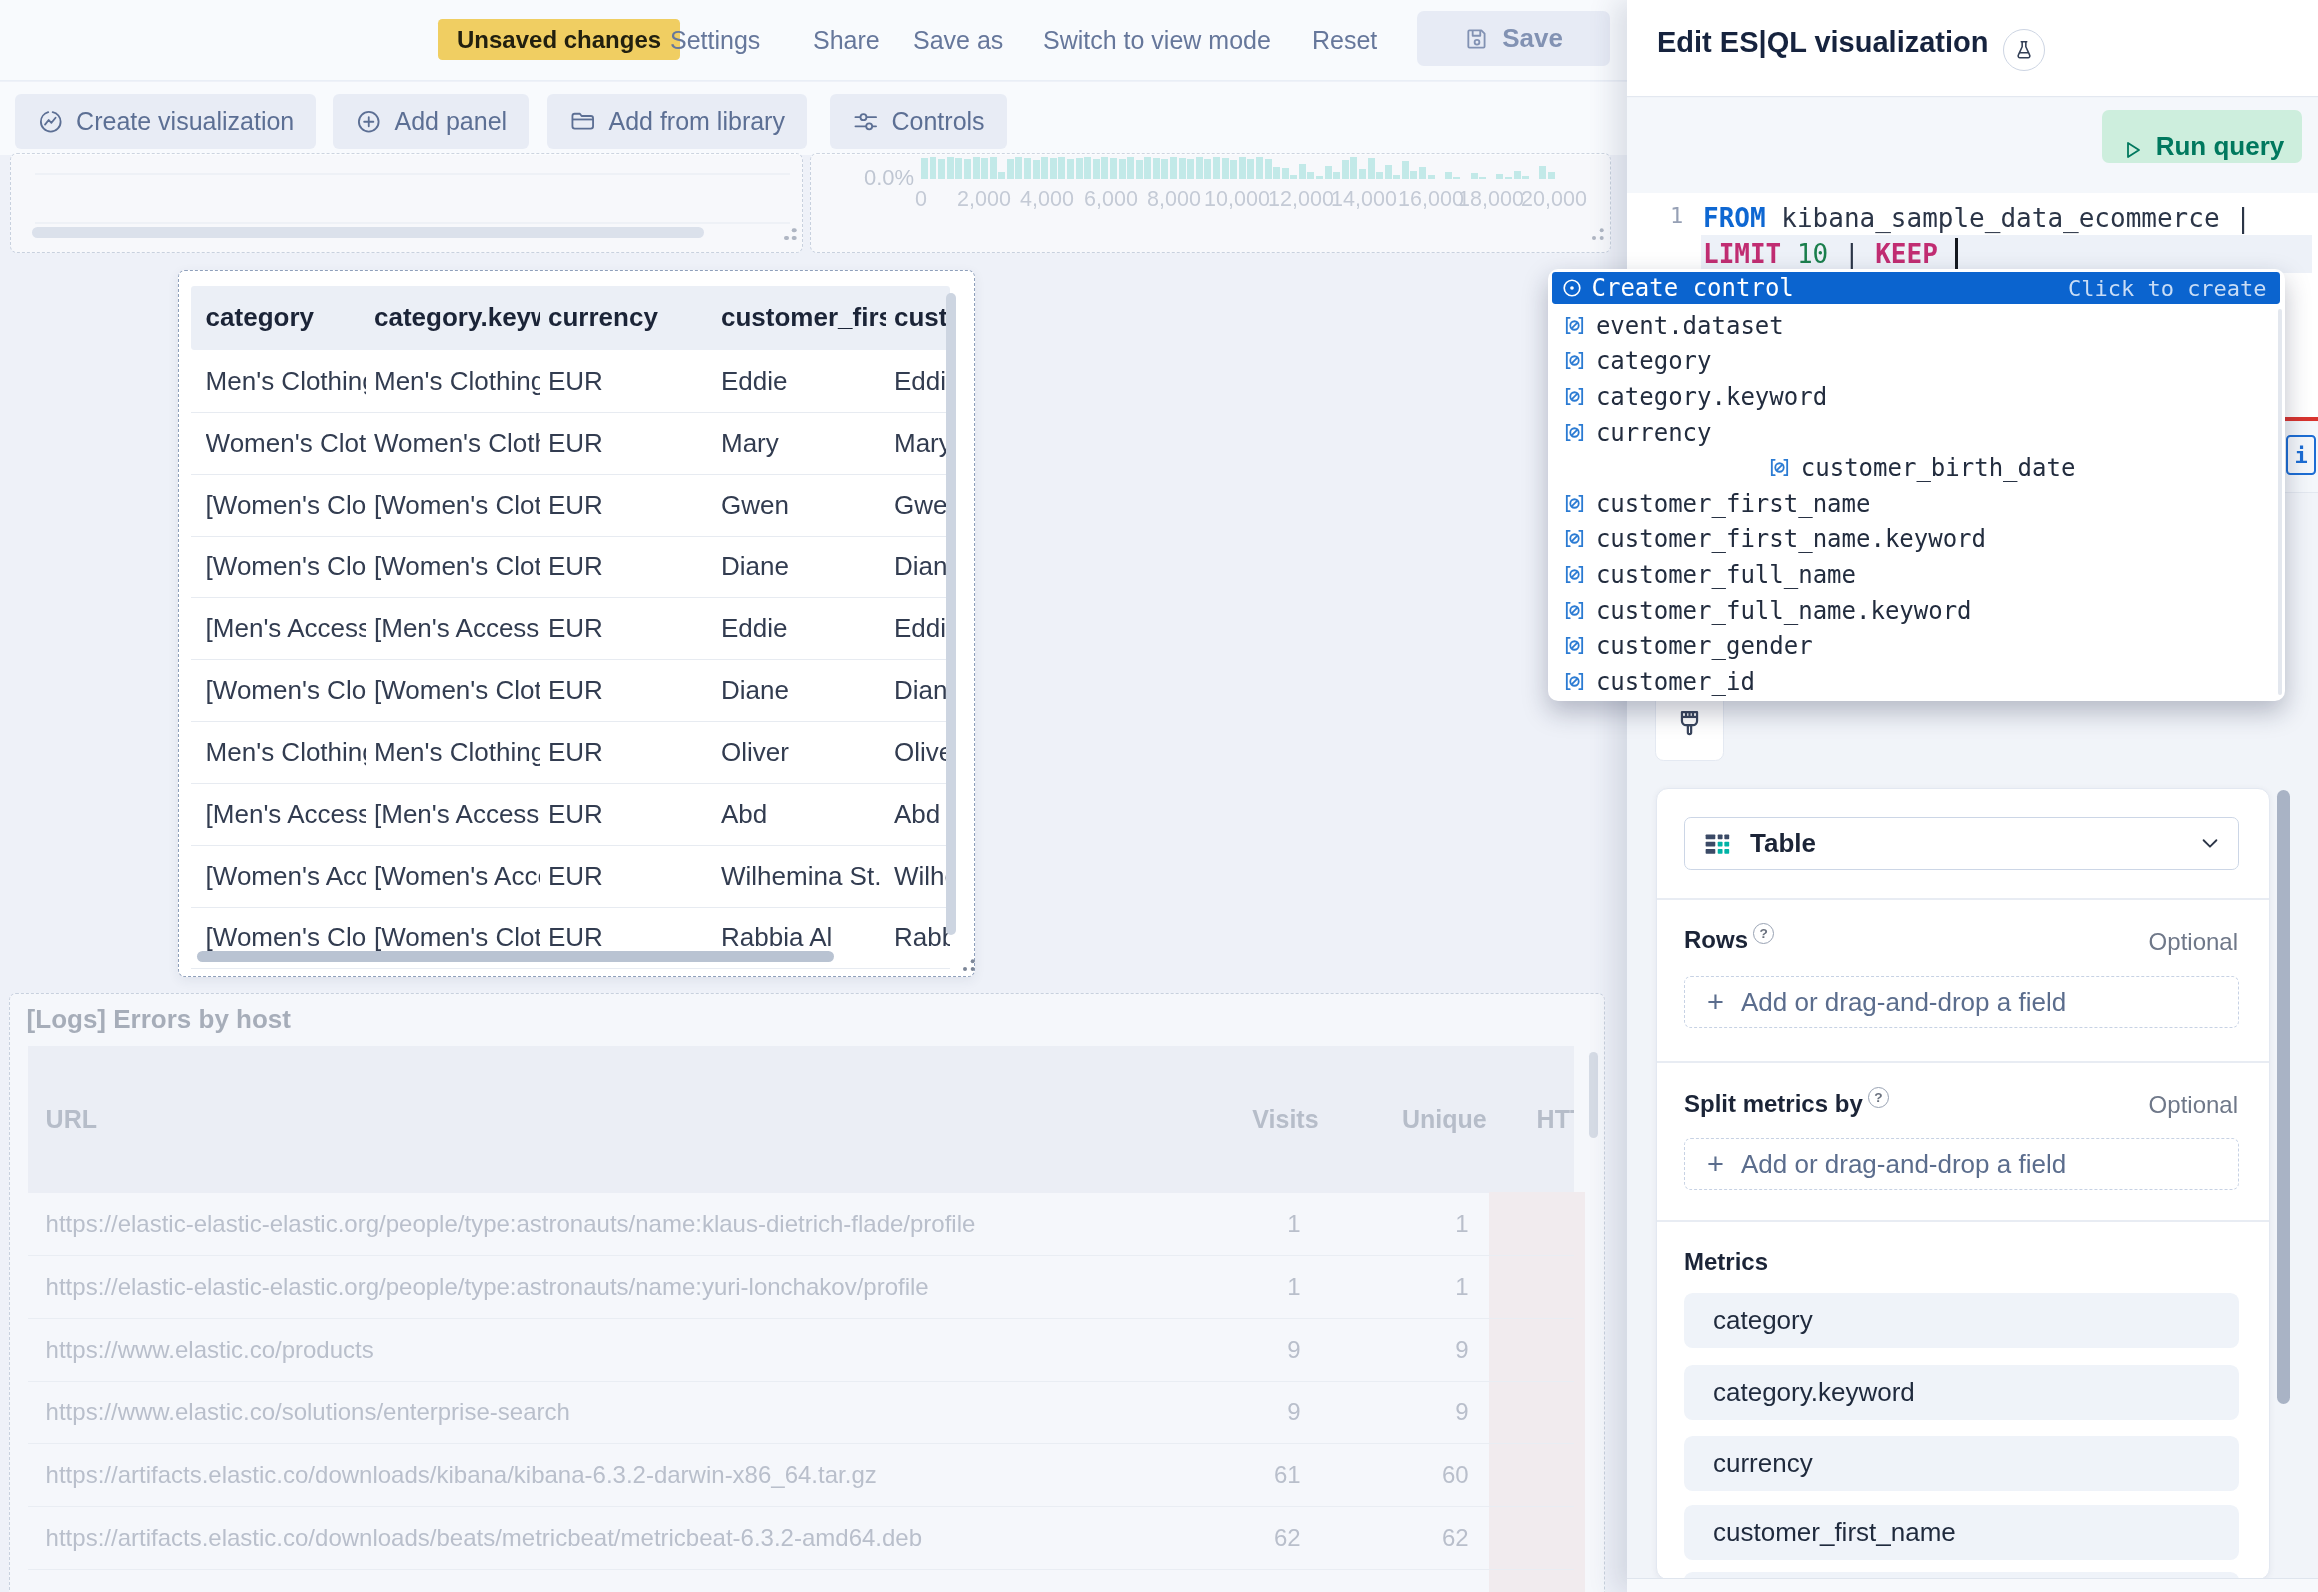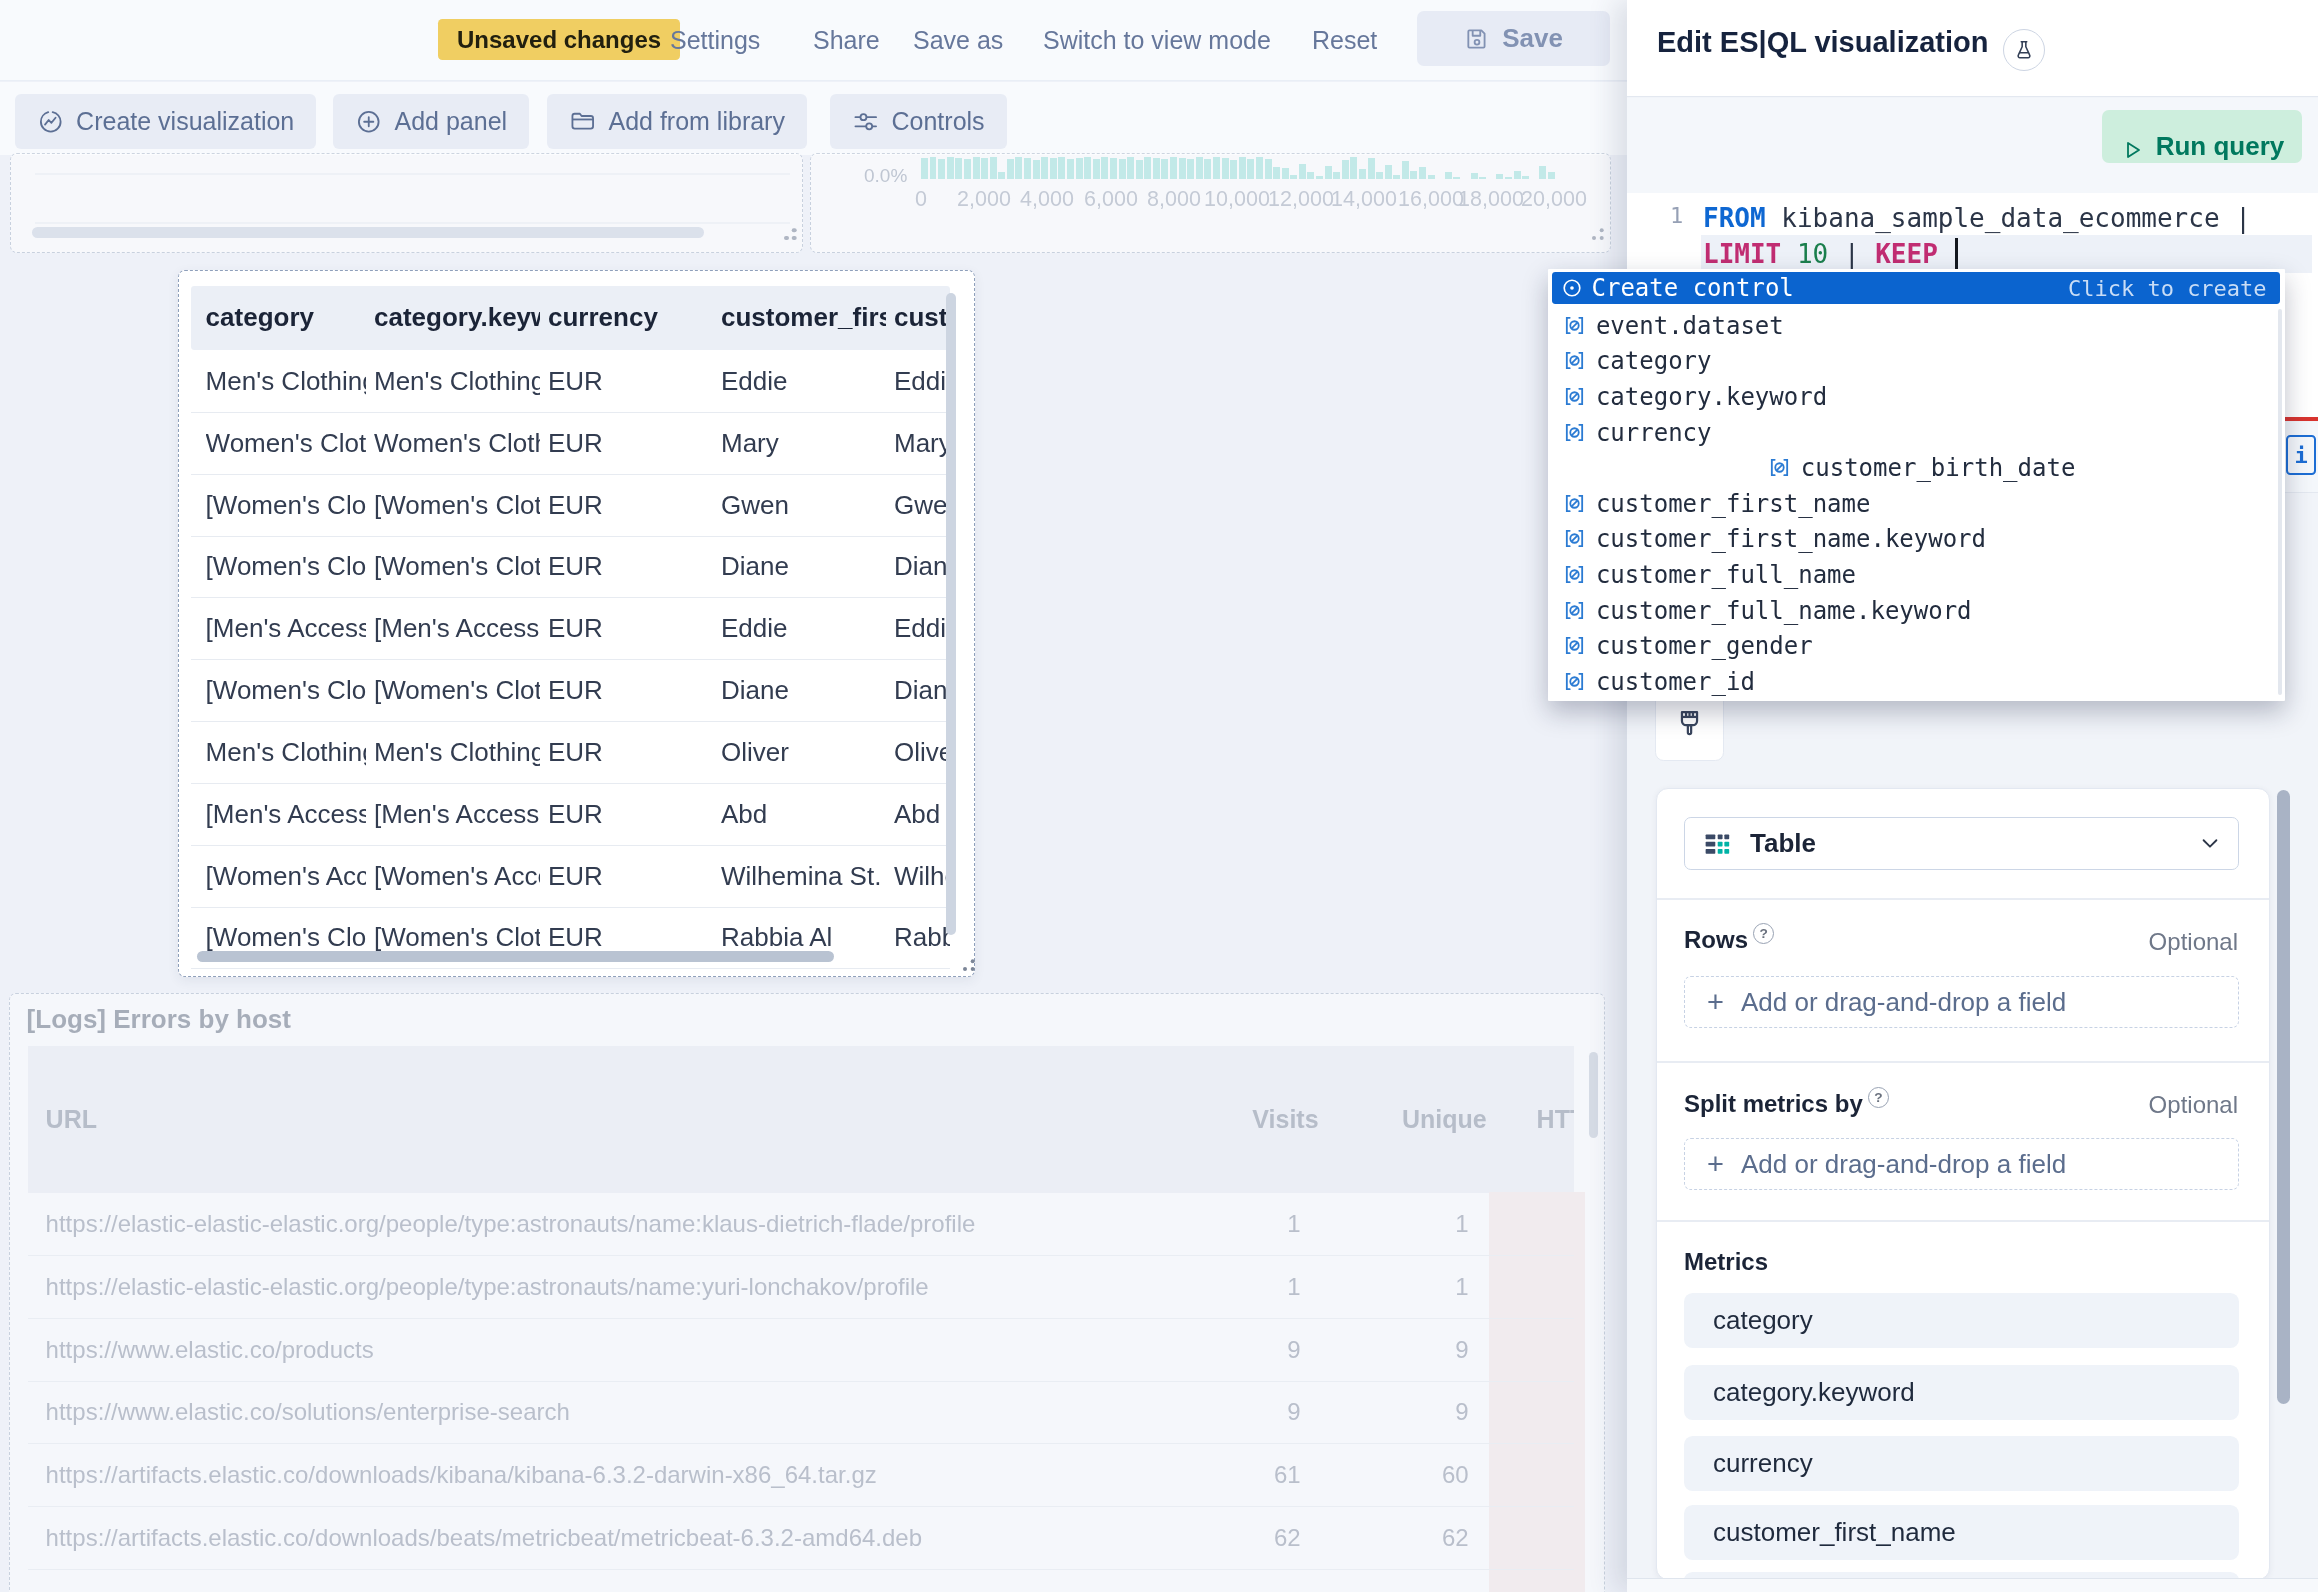--- a/index.html
+++ b/index.html
@@ -29,21 +29,21 @@
   .rdots{position:absolute;width:4.3px;height:4.3px;border-radius:50%;background:#7c8698;
          box-shadow:7.7px 0 0 #7c8698,7.7px -7.7px 0 #7c8698;}
 
   
   #panel-a{left:10.3px;top:-1.7px;width:791px;height:98px;}
   #panel-a .line{position:absolute;left:24px;right:12px;height:1.7px;background:#eef1f6;}
   #panel-a-hscroll{left:20.6px;top:73px;width:672px;height:11px;border-radius:6px;background:#ccd4e2;}
 
   
   #panel-b{left:810px;top:-1.7px;width:799px;height:98px;}
-  #hist-ylabel{left:53px;top:11px;font-size:19px;color:#9aa4b4;}
+  #hist-ylabel{left:53px;top:11px;font-size:22px;color:#9aa4b4;}
   #hist-bars{left:110px;top:0;width:640px;height:25px;}
   .hbar{position:absolute;bottom:0;width:6.9px;background:#9fe4dc;}
   .htick{position:absolute;top:33px;transform:translateX(-50%);font-size:21.5px;color:#a2abba;}
 
   
   #table-panel{left:178px;top:115px;width:795px;height:705px;border:1.7px dashed #8fa0bb;box-shadow:0 3.4px 12px rgba(40,55,90,.07);}
   #ecom-header{position:absolute;left:12px;top:14.6px;width:759px;height:64px;background:#ebeff6;border-radius:3.4px;}
   .ecell{position:absolute;top:0;height:100%;display:flex;align-items:center;font-size:26px;white-space:nowrap;overflow:hidden;}
   #ecom-header .ecell{font-weight:700;color:#1b2437;}
   .erow{position:absolute;left:12px;width:759px;height:62px;border-bottom:1.7px solid #e7ebf1;color:#323c50;}
@@ -99,21 +99,21 @@
   .optional{position:absolute;right:31px;font-size:24px;color:#6f7889;}
   .dashbox{position:absolute;left:27px;width:555px;height:52px;border:1.7px dashed #c7d2e4;border-radius:6.9px;
            display:flex;align-items:center;gap:17px;padding:0 22px;box-sizing:border-box;color:#5b6d8d;font-size:26px;cursor:pointer;}
   .dashbox .plus{font-size:29px;line-height:1;color:#5b6d8d;}
   .pill{position:absolute;left:27px;width:555px;height:55px;border-radius:8.6px;background:#eff3f9;
         display:flex;align-items:center;padding:0 29px;box-sizing:border-box;font-size:26px;color:#1f2a3d;cursor:grab;}
   #fly-scroll{left:650px;top:790px;width:13px;height:614px;border-radius:6.9px;background:#a9b3c5;}
   #fly-footer{left:0;top:1578px;width:691px;height:13.7px;background:#f7f9fc;border-top:1.7px solid #dfe5ee;}
 
   
-  #dropdown{left:1548px;top:269px;width:737px;height:432px;background:#fff;border-radius:1px;
+  #dropdown{left:1548px;top:269px;width:737px;height:432px;background:#fff;border-radius:10px;
             box-shadow:0 10.3px 26px rgba(20,30,60,.28);z-index:50;}
   #dd-selected{position:absolute;left:4.3px;top:3.4px;width:728px;height:32px;background:#0b64cf;border-radius:3.4px;
                display:flex;align-items:center;color:#fff;font-family:"DejaVu Sans Mono",monospace;cursor:pointer;}
   #dd-selected .ico{margin:0 8.6px 0 8.6px;display:flex;}
   #dd-selected .lab{font-size:24px;flex:1;}
   #dd-selected .hint{font-size:22px;color:#c9ddf6;margin-right:13.7px;}
   .dd-item{position:absolute;left:4.3px;width:728px;height:35px;display:flex;align-items:center;cursor:pointer;
            font-family:"DejaVu Sans Mono",monospace;font-size:24px;color:#222c3e;}
   .dd-item .ico{margin:0 10.3px 0 10.3px;display:flex;color:#2b7bd3;}
   #dd-scroll{position:absolute;right:2.6px;top:40px;width:4.3px;height:386px;background:#e3e7ee;border-radius:2.6px;}

